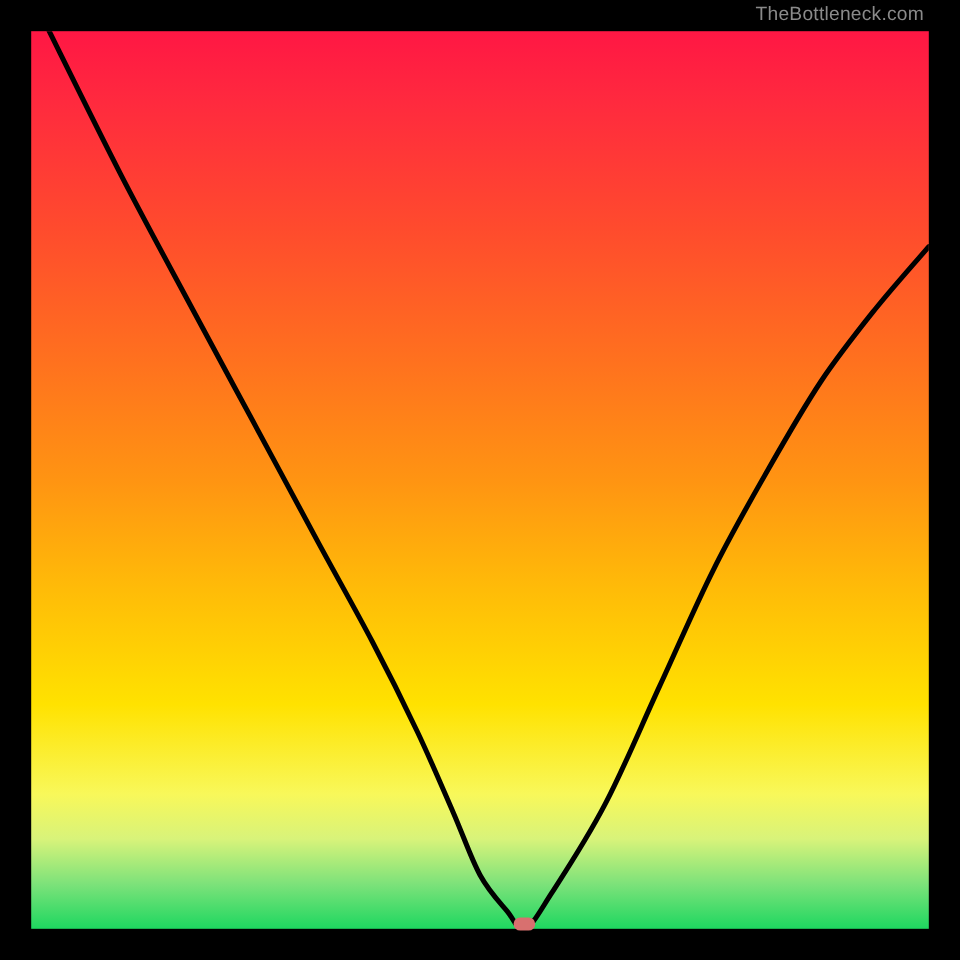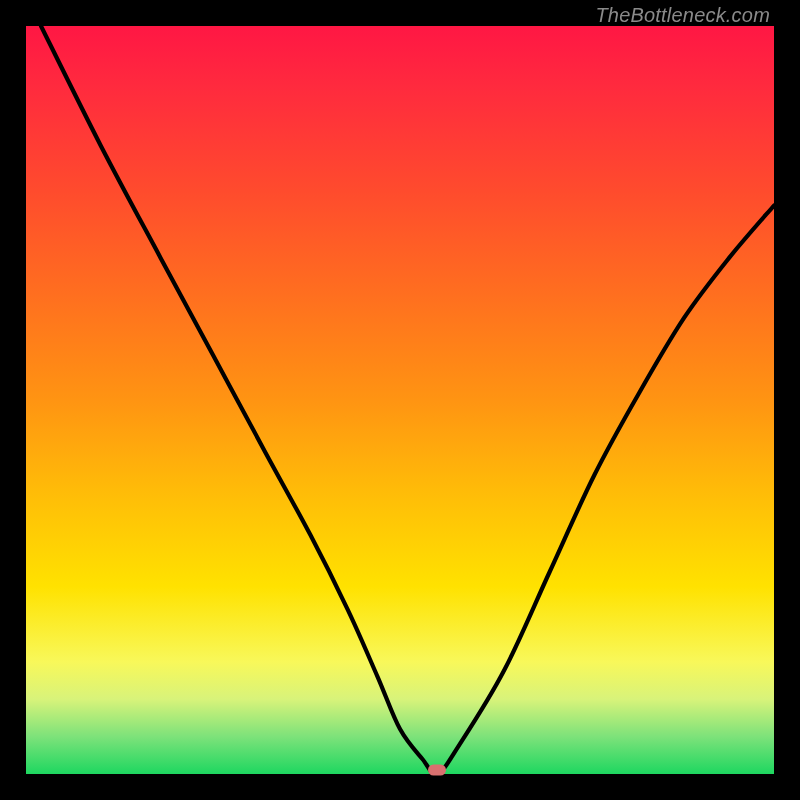--- a/index.html
+++ b/index.html
@@ -43,24 +43,23 @@
     left: 0;
     top: 0;
     width: 748px;
     height: 748px;
   }
   .attribution {
     position: absolute;
     top: 4px;
     right: 30px;
     color: #8a8a8a;
-    font-size: 20px;
+    font-size: 16px;
     letter-spacing: 0.2px;
     user-select: none;
-    font-style: italic;
   }
   .marker {
     position: absolute;
     width: 18px;
     height: 11px;
     border-radius: 6px;
     background: #d8706f;
     transform: translate(-50%, -50%);
   }
 </style>

